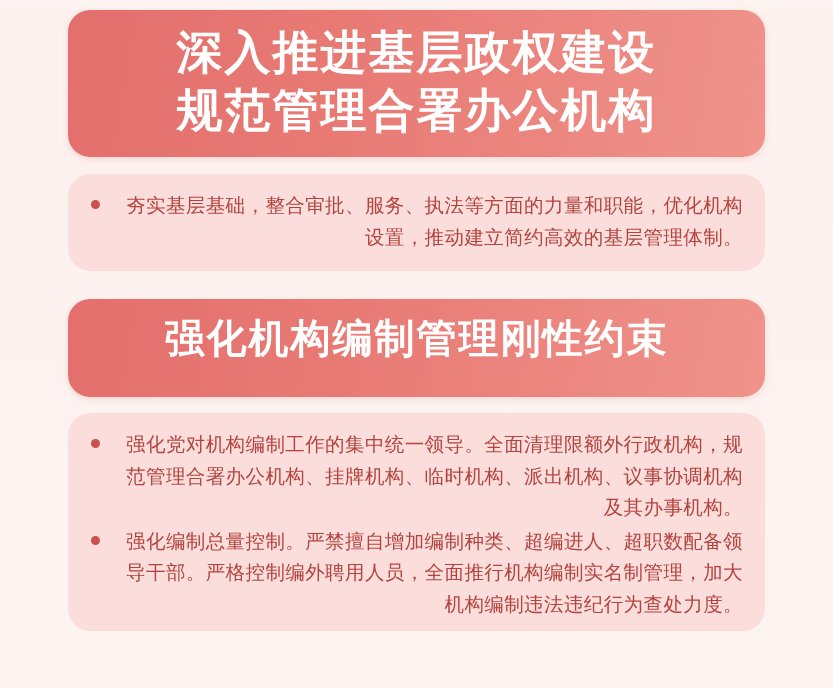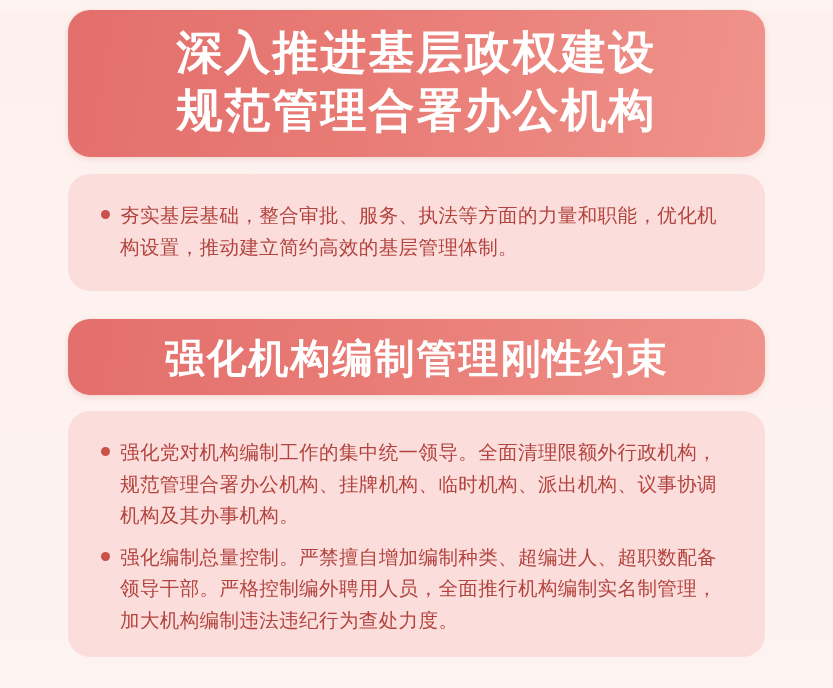--- a/index.html
+++ b/index.html
@@ -38,42 +38,43 @@
     padding: 14px 10px 18px;
     font-size: 46px;
     line-height: 1.25;
   }
   .banner-main .line {
     display: block;
     white-space: nowrap;
   }
   .banner-second {
     margin-top: 28px;
-    padding: 16px 10px 12px;
+    padding: 16px 10px 34px;
     font-size: 40px;
     line-height: 1.2;
   }
 
   
   .card {
     box-sizing: border-box;
     margin-top: 17px;
     padding: 16px 22px 18px 22px;
     border-radius: 22px;
     background: #fbdedb;
     color: #b3433f;
     font-size: 19.5px;
     line-height: 1.62;
     letter-spacing: 0.4px;
   }
   .para {
     position: relative;
     padding-left: 20px;
     text-indent: 0;
-    margin: 10px;
+    margin: 0;
+    text-align: right;
   }
   .para + .para {
     margin-top: 2px;
   }
   .bullet {
     position: absolute;
     left: 1px;
     top: 10px;
     width: 9px;
     height: 9px;

